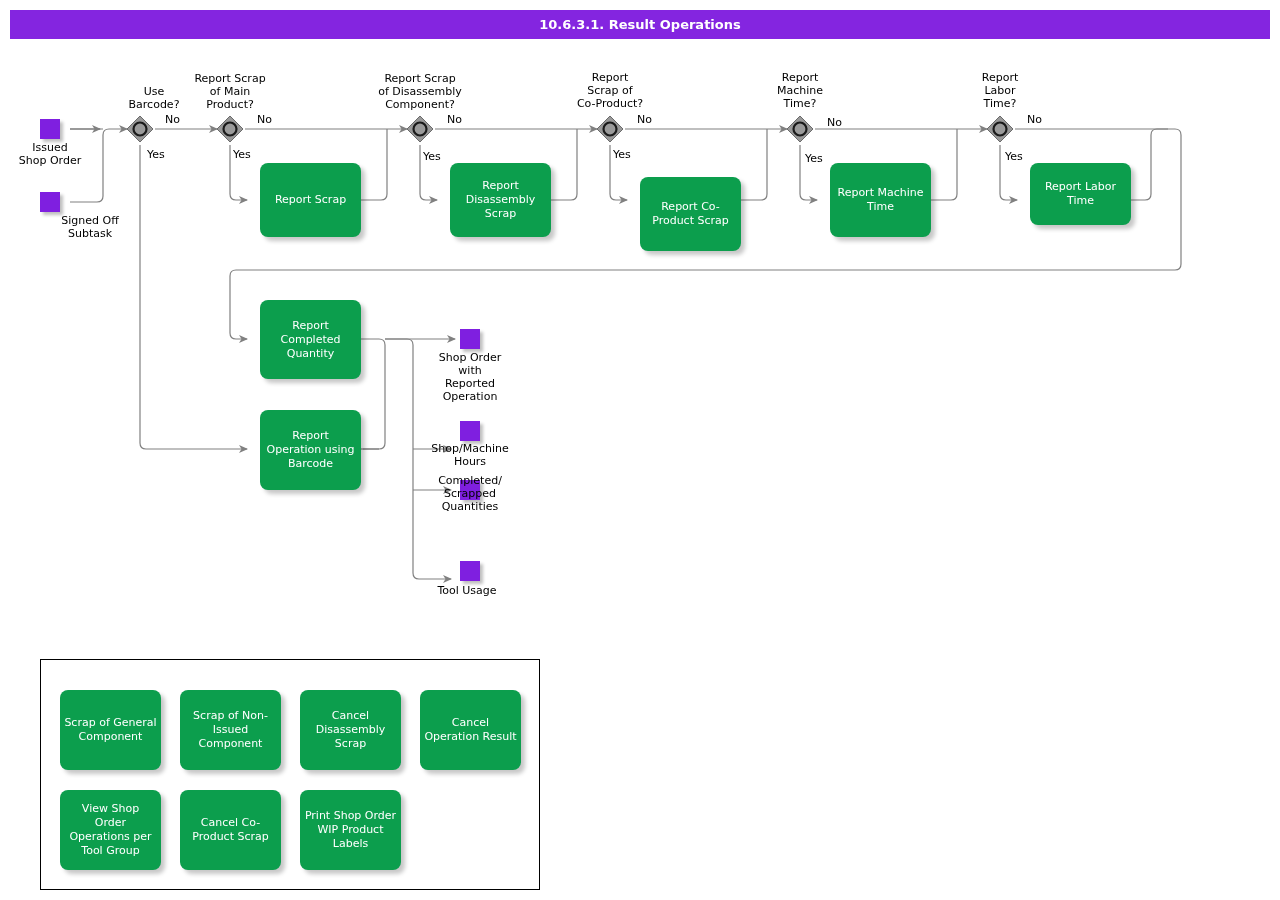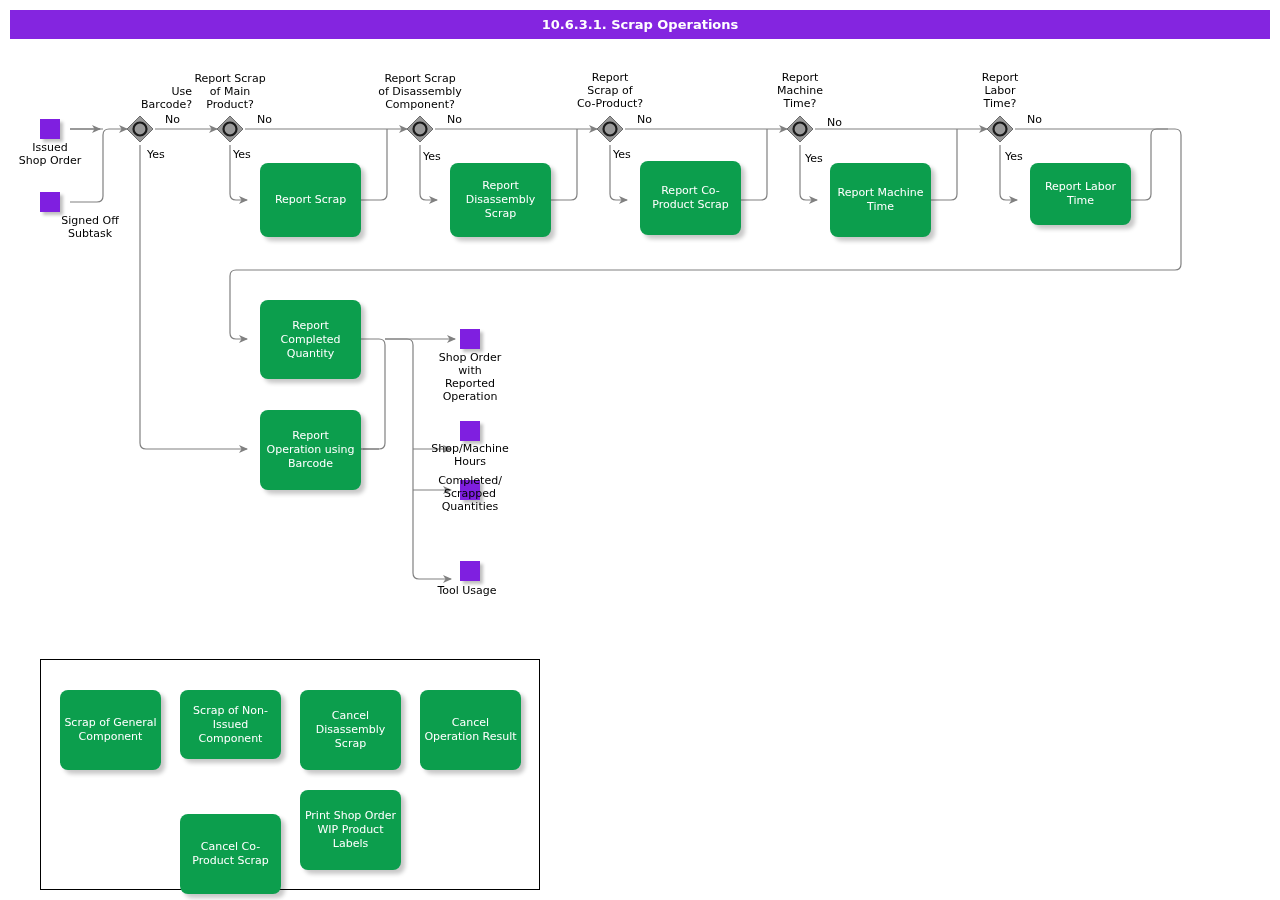--- a/index.html
+++ b/index.html
@@ -68,21 +68,21 @@
   }
   #general-title{
     position:absolute;left:40px;top:666px;width:500px;
     text-align:center;font-size:11px;color:#000;
   }
 </style>
 </head>
 <body>
 
 <div id="header">
-  <span>10.6.3.1. Scrap Operations</span>
+  <span>10.6.3.1. Result Operations</span>
 </div>
 
 <div id="canvas">
 
   <svg id="wires" viewBox="0 0 1280 900">
     <defs>
       <marker id="arw" markerWidth="9" markerHeight="8" refX="8" refY="4" orient="auto" markerUnits="userSpaceOnUse">
         <path d="M0,0 L9,4 L0,8 L2.5,4 Z" fill="#808080"></path>
       </marker>
     </defs>
@@ -140,21 +140,21 @@
   <div class="dataobj" style="left:40px;top:192px;"></div>
   <div class="dataobj-label" style="left:0px;top:214px;width:100px;margin-left:40px;">Signed Off
 Subtask</div>
 
   <div class="gateway" style="left:125px;top:114px;">
     <svg width="30" height="30" viewBox="0 0 30 30">
       <polygon points="15,2 28,15 15,28 2,15" fill="#999999" stroke="#6b6b6b" stroke-width="1"></polygon>
       <circle cx="15" cy="15" r="6.5" fill="#9a9a9a" stroke="#1a1a1a" stroke-width="2.2"></circle>
     </svg>
   </div>
-  <div class="gw-label" style="left:92px;top:85px;width:100px;text-align:right;">Use
+  <div class="gw-label" style="left:104px;top:85px;width:100px;">Use
 Barcode?</div>
   <div class="edge-label" style="left:165px;top:113px;">No</div>
   <div class="edge-label" style="left:147px;top:148px;">Yes</div>
 
   <div class="gateway" style="left:215px;top:114px;">
     <svg width="30" height="30" viewBox="0 0 30 30">
       <polygon points="15,2 28,15 15,28 2,15" fill="#999999" stroke="#6b6b6b" stroke-width="1"></polygon>
       <circle cx="15" cy="15" r="6.5" fill="#9a9a9a" stroke="#1a1a1a" stroke-width="2.2"></circle>
     </svg>
   </div>
@@ -209,21 +209,21 @@
   <div class="gw-label" style="left:950px;top:71px;width:100px;">Report
 Labor
 Time?</div>
   <div class="edge-label" style="left:1027px;top:113px;">No</div>
   <div class="edge-label" style="left:1005px;top:150px;">Yes</div>
 
   <div class="task" style="left:260px;top:163px;width:101px;height:74px;">Report Scrap</div>
   <div class="task" style="left:450px;top:163px;width:101px;height:74px;">Report
 Disassembly
 Scrap</div>
-  <div class="task" style="left:640px;top:161px;width:101px;height:74px;">Report Co-
+  <div class="task" style="left:640px;top:177px;width:101px;height:74px;">Report Co-
 Product Scrap</div>
   <div class="task" style="left:830px;top:163px;width:101px;height:74px;">Report Machine
 Time</div>
   <div class="task" style="left:1030px;top:163px;width:101px;height:62px;">Report Labor
 Time</div>
   <div class="task" style="left:260px;top:300px;width:101px;height:79px;">Report
 Completed
 Quantity</div>
   <div class="task" style="left:260px;top:410px;width:101px;height:80px;">Report
 Operation using
@@ -244,27 +244,31 @@
 Scrapped
 Quantities</div>
 
   <div class="dataobj" style="left:460px;top:561px;"></div>
   <div class="dataobj-label" style="left:412px;top:584px;width:110px;">Tool Usage</div>
 
   <div id="general-box"></div>
 
   <div class="task" style="left:60px;top:690px;width:101px;height:80px;">Scrap of General
 Component</div>
-  <div class="task" style="left:180px;top:690px;width:101px;height:69px;">Scrap of Non-
+  <div class="task" style="left:180px;top:690px;width:101px;height:80px;">Scrap of Non-
 Issued
 Component</div>
   <div class="task" style="left:300px;top:690px;width:101px;height:80px;">Cancel
 Disassembly
 Scrap</div>
   <div class="task" style="left:420px;top:690px;width:101px;height:80px;">Cancel
 Operation Result</div>
-  <div class="task" style="left:180px;top:790px;width:101px;height:80px;margin-top:24px;">Cancel Co-
+  <div class="task" style="left:60px;top:790px;width:101px;height:80px;">View Shop
+Order
+Operations per
+Tool Group</div>
+  <div class="task" style="left:180px;top:790px;width:101px;height:80px;">Cancel Co-
 Product Scrap</div>
   <div class="task" style="left:300px;top:790px;width:101px;height:80px;">Print Shop Order
 WIP Product
 Labels</div>
 
 </div>
 
 </body></html>

